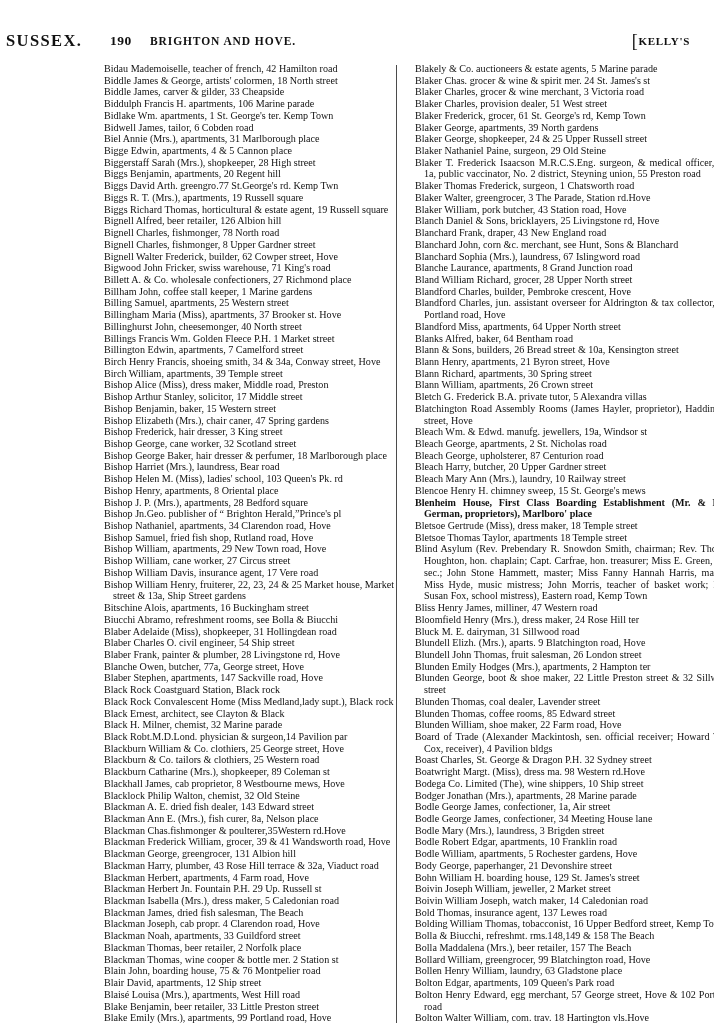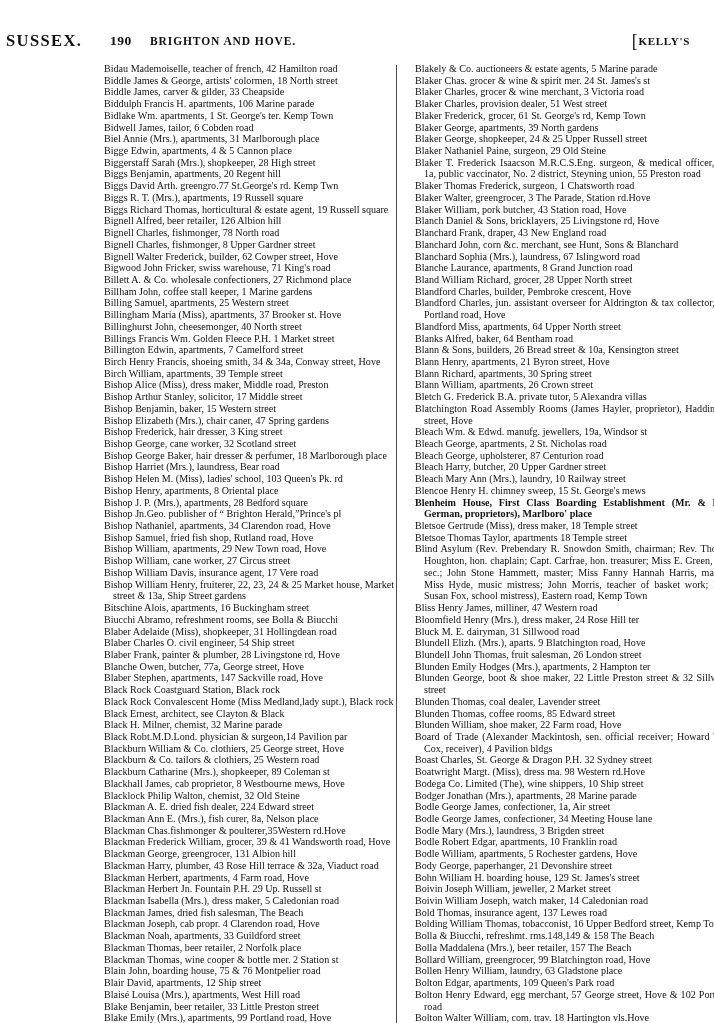--- a/index.html
+++ b/index.html
@@ -188,21 +188,21 @@
         <p class="entry">Black Rock Coastguard Station, Black rock</p>
         <p class="entry">Black Rock Convalescent Home (Miss Medland,lady supt.), Black rock</p>
         <p class="entry">Black Ernest, architect, see Clayton &amp; Black</p>
         <p class="entry">Black H. Milner, chemist, 32 Marine parade</p>
         <p class="entry">Black Robt.M.D.Lond. physician &amp; surgeon,14 Pavilion par</p>
         <p class="entry">Blackburn William &amp; Co. clothiers, 25 George street, Hove</p>
         <p class="entry">Blackburn &amp; Co. tailors &amp; clothiers, 25 Western road</p>
         <p class="entry">Blackburn Catharine (Mrs.), shopkeeper, 89 Coleman st</p>
         <p class="entry">Blackhall James, cab proprietor, 8 Westbourne mews, Hove</p>
         <p class="entry">Blacklock Philip Walton, chemist, 32 Old Steine</p>
-        <p class="entry">Blackman A. E. dried fish dealer, 224 Edward street</p>
+        <p class="entry">Blackman A. E. dried fish dealer, 143 Edward street</p>
         <p class="entry">Blackman Ann E. (Mrs.), fish curer, 8a, Nelson place</p>
         <p class="entry">Blackman Chas.fishmonger &amp; poulterer,35Western rd.Hove</p>
         <p class="entry">Blackman Frederick William, grocer, 39 &amp; 41 Wandsworth road, Hove</p>
         <p class="entry">Blackman George, greengrocer, 131 Albion hill</p>
         <p class="entry">Blackman Harry, plumber, 43 Rose Hill terrace &amp; 32a, Viaduct road</p>
         <p class="entry">Blackman Herbert, apartments, 4 Farm road, Hove</p>
         <p class="entry">Blackman Herbert Jn. Fountain P.H. 29 Up. Russell st</p>
         <p class="entry">Blackman Isabella (Mrs.), dress maker, 5 Caledonian road</p>
         <p class="entry">Blackman James, dried fish salesman, The Beach</p>
         <p class="entry">Blackman Joseph, cab propr. 4 Clarendon road, Hove</p>

